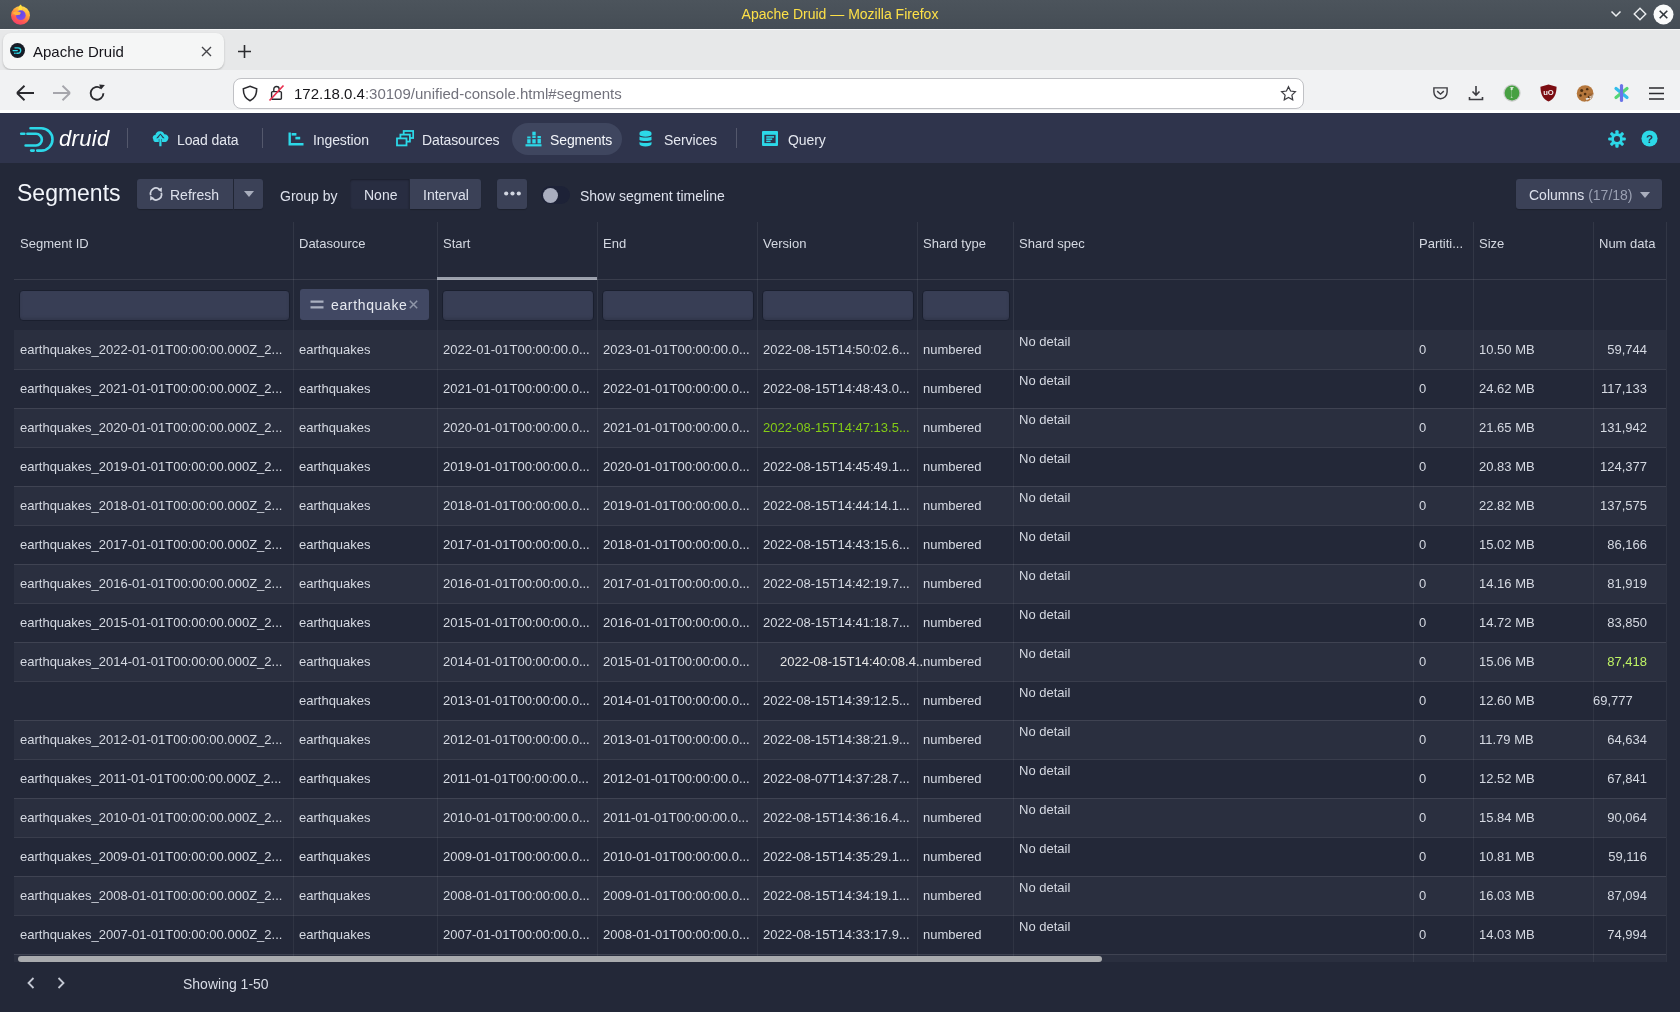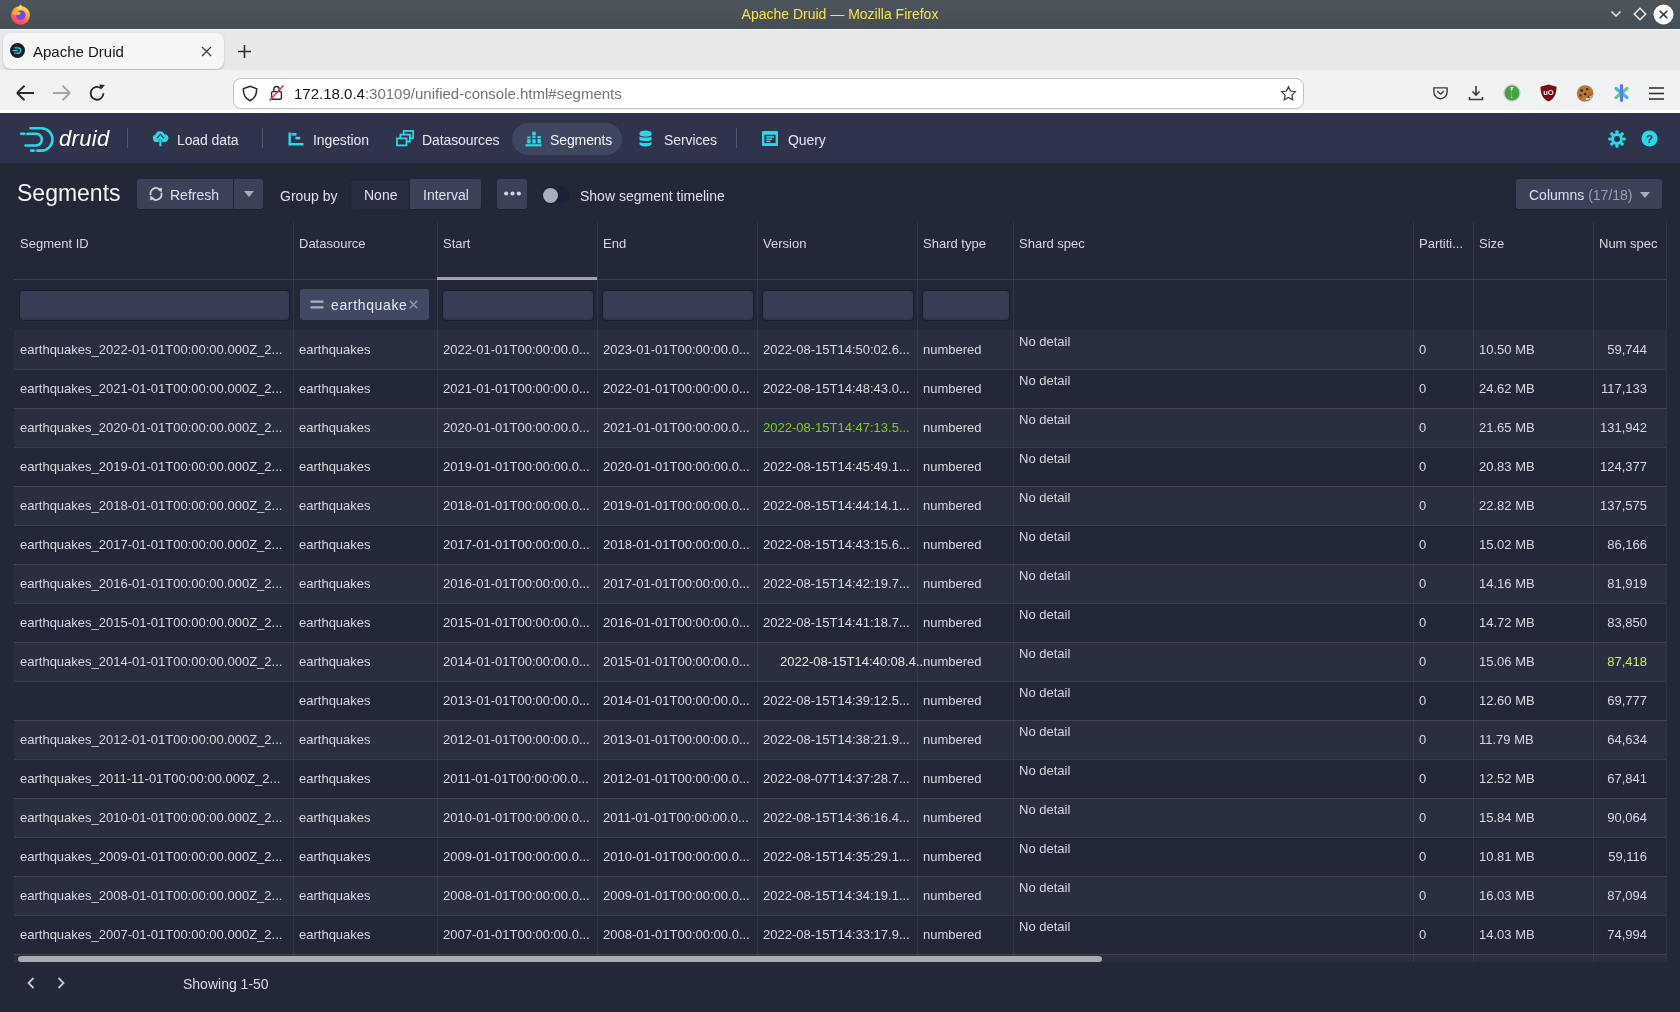--- a/index.html
+++ b/index.html
@@ -248,21 +248,21 @@
   </svg>
 <div class="tx" style="left:20px;top:236px;font-size:13px;color:#d5d9e2">Segment ID</div>
 <div class="tx" style="left:299px;top:236px;font-size:13px;color:#d5d9e2">Datasource</div>
 <div class="tx" style="left:443px;top:236px;font-size:13px;color:#d5d9e2">Start</div>
 <div class="tx" style="left:603px;top:236px;font-size:13px;color:#d5d9e2">End</div>
 <div class="tx" style="left:763px;top:236px;font-size:13px;color:#d5d9e2">Version</div>
 <div class="tx" style="left:923px;top:236px;font-size:13px;color:#d5d9e2">Shard type</div>
 <div class="tx" style="left:1019px;top:236px;font-size:13px;color:#d5d9e2">Shard spec</div>
 <div class="tx" style="left:1419px;top:236px;font-size:13px;color:#d5d9e2">Partiti...</div>
 <div class="tx" style="left:1479px;top:236px;font-size:13px;color:#d5d9e2">Size</div>
-<div class="tx" style="left:1599px;top:236px;font-size:13px;color:#d5d9e2">Num spec</div>
+<div class="tx" style="left:1599px;top:236px;font-size:13px;color:#d5d9e2">Num data</div>
 <div style="left:293px;top:222px;width:1px;height:108px;background:rgba(255,255,255,.07)"></div>
 <div style="left:437px;top:222px;width:1px;height:108px;background:rgba(255,255,255,.07)"></div>
 <div style="left:597px;top:222px;width:1px;height:108px;background:rgba(255,255,255,.07)"></div>
 <div style="left:757px;top:222px;width:1px;height:108px;background:rgba(255,255,255,.07)"></div>
 <div style="left:917px;top:222px;width:1px;height:108px;background:rgba(255,255,255,.07)"></div>
 <div style="left:1013px;top:222px;width:1px;height:108px;background:rgba(255,255,255,.07)"></div>
 <div style="left:1413px;top:222px;width:1px;height:108px;background:rgba(255,255,255,.07)"></div>
 <div style="left:1473px;top:222px;width:1px;height:108px;background:rgba(255,255,255,.07)"></div>
 <div style="left:1593px;top:222px;width:1px;height:108px;background:rgba(255,255,255,.07)"></div>
 <div style="left:1666px;top:222px;width:1px;height:108px;background:rgba(255,255,255,.07)"></div>
@@ -387,35 +387,35 @@
 <div style="position:absolute;height:39px;line-height:39px;font-size:13px;color:#bef264;padding-left:6px;white-space:nowrap;overflow:hidden;left:1593px;top:312px;width:73px;text-align:right;padding-right:19px;padding-left:0">87,418</div>
 <div style="position:absolute;left:14px;top:351px;width:1652px;height:1px;background:rgba(255,255,255,.10)"></div>
 <div style="position:absolute;height:39px;line-height:39px;font-size:13px;color:#d5d9e2;padding-left:6px;white-space:nowrap;overflow:hidden;left:293px;top:351px;width:144px">earthquakes</div>
 <div style="position:absolute;height:39px;line-height:39px;font-size:13px;color:#d5d9e2;padding-left:6px;white-space:nowrap;overflow:hidden;left:437px;top:351px;width:160px">2013-01-01T00:00:00.0...</div>
 <div style="position:absolute;height:39px;line-height:39px;font-size:13px;color:#d5d9e2;padding-left:6px;white-space:nowrap;overflow:hidden;left:597px;top:351px;width:160px">2014-01-01T00:00:00.0...</div>
 <div style="position:absolute;height:39px;line-height:39px;font-size:13px;color:#d5d9e2;padding-left:6px;white-space:nowrap;overflow:hidden;left:757px;top:351px;width:160px">2022-08-15T14:39:12.5...</div>
 <div style="position:absolute;height:39px;line-height:39px;font-size:13px;color:#d5d9e2;padding-left:6px;white-space:nowrap;overflow:hidden;left:917px;top:351px;width:96px">numbered</div>
 <div style="position:absolute;height:39px;line-height:39px;font-size:13px;color:#d5d9e2;padding-left:6px;white-space:nowrap;overflow:hidden;left:1013px;top:351px;width:400px;line-height:normal;padding-top:4px">No detail</div>
 <div style="position:absolute;height:39px;line-height:39px;font-size:13px;color:#d5d9e2;padding-left:6px;white-space:nowrap;overflow:hidden;left:1413px;top:351px;width:60px">0</div>
 <div style="position:absolute;height:39px;line-height:39px;font-size:13px;color:#d5d9e2;padding-left:6px;white-space:nowrap;overflow:hidden;left:1473px;top:351px;width:120px">12.60 MB</div>
-<div style="position:absolute;height:39px;line-height:39px;font-size:13px;color:#d5d9e2;padding-left:6px;white-space:nowrap;overflow:hidden;left:1593px;top:351px;width:73px;text-align:right;padding-right:19px;padding-left:0">69,777</div>
+<div style="position:absolute;height:39px;line-height:39px;font-size:13px;color:#d5d9e2;padding-left:6px;white-space:nowrap;overflow:hidden;left:1593px;top:351px;width:73px;padding-right:19px;padding-left:0">69,777</div>
 <div style="position:absolute;left:14px;top:390px;width:1652px;height:1px;background:rgba(255,255,255,.10)"></div>
 <div style="position:absolute;left:14px;top:390px;width:1652px;height:39px;background:rgba(255,255,255,.035)"></div>
 <div style="position:absolute;height:39px;line-height:39px;font-size:13px;color:#d5d9e2;padding-left:6px;white-space:nowrap;overflow:hidden;left:14px;top:390px;width:279px">earthquakes_2012-01-01T00:00:00.000Z_2...</div>
 <div style="position:absolute;height:39px;line-height:39px;font-size:13px;color:#d5d9e2;padding-left:6px;white-space:nowrap;overflow:hidden;left:293px;top:390px;width:144px">earthquakes</div>
 <div style="position:absolute;height:39px;line-height:39px;font-size:13px;color:#d5d9e2;padding-left:6px;white-space:nowrap;overflow:hidden;left:437px;top:390px;width:160px">2012-01-01T00:00:00.0...</div>
 <div style="position:absolute;height:39px;line-height:39px;font-size:13px;color:#d5d9e2;padding-left:6px;white-space:nowrap;overflow:hidden;left:597px;top:390px;width:160px">2013-01-01T00:00:00.0...</div>
 <div style="position:absolute;height:39px;line-height:39px;font-size:13px;color:#d5d9e2;padding-left:6px;white-space:nowrap;overflow:hidden;left:757px;top:390px;width:160px">2022-08-15T14:38:21.9...</div>
 <div style="position:absolute;height:39px;line-height:39px;font-size:13px;color:#d5d9e2;padding-left:6px;white-space:nowrap;overflow:hidden;left:917px;top:390px;width:96px">numbered</div>
 <div style="position:absolute;height:39px;line-height:39px;font-size:13px;color:#d5d9e2;padding-left:6px;white-space:nowrap;overflow:hidden;left:1013px;top:390px;width:400px;line-height:normal;padding-top:4px">No detail</div>
 <div style="position:absolute;height:39px;line-height:39px;font-size:13px;color:#d5d9e2;padding-left:6px;white-space:nowrap;overflow:hidden;left:1413px;top:390px;width:60px">0</div>
 <div style="position:absolute;height:39px;line-height:39px;font-size:13px;color:#d5d9e2;padding-left:6px;white-space:nowrap;overflow:hidden;left:1473px;top:390px;width:120px">11.79 MB</div>
 <div style="position:absolute;height:39px;line-height:39px;font-size:13px;color:#d5d9e2;padding-left:6px;white-space:nowrap;overflow:hidden;left:1593px;top:390px;width:73px;text-align:right;padding-right:19px;padding-left:0">64,634</div>
 <div style="position:absolute;left:14px;top:429px;width:1652px;height:1px;background:rgba(255,255,255,.10)"></div>
-<div style="position:absolute;height:39px;line-height:39px;font-size:13px;color:#d5d9e2;padding-left:6px;white-space:nowrap;overflow:hidden;left:14px;top:429px;width:279px">earthquakes_2011-11-01T00:00:00.000Z_2...</div>
+<div style="position:absolute;height:39px;line-height:39px;font-size:13px;color:#d5d9e2;padding-left:6px;white-space:nowrap;overflow:hidden;left:14px;top:429px;width:279px">earthquakes_2011-01-01T00:00:00.000Z_2...</div>
 <div style="position:absolute;height:39px;line-height:39px;font-size:13px;color:#d5d9e2;padding-left:6px;white-space:nowrap;overflow:hidden;left:293px;top:429px;width:144px">earthquakes</div>
 <div style="position:absolute;height:39px;line-height:39px;font-size:13px;color:#d5d9e2;padding-left:6px;white-space:nowrap;overflow:hidden;left:437px;top:429px;width:160px">2011-01-01T00:00:00.0...</div>
 <div style="position:absolute;height:39px;line-height:39px;font-size:13px;color:#d5d9e2;padding-left:6px;white-space:nowrap;overflow:hidden;left:597px;top:429px;width:160px">2012-01-01T00:00:00.0...</div>
 <div style="position:absolute;height:39px;line-height:39px;font-size:13px;color:#d5d9e2;padding-left:6px;white-space:nowrap;overflow:hidden;left:757px;top:429px;width:160px">2022-08-07T14:37:28.7...</div>
 <div style="position:absolute;height:39px;line-height:39px;font-size:13px;color:#d5d9e2;padding-left:6px;white-space:nowrap;overflow:hidden;left:917px;top:429px;width:96px">numbered</div>
 <div style="position:absolute;height:39px;line-height:39px;font-size:13px;color:#d5d9e2;padding-left:6px;white-space:nowrap;overflow:hidden;left:1013px;top:429px;width:400px;line-height:normal;padding-top:4px">No detail</div>
 <div style="position:absolute;height:39px;line-height:39px;font-size:13px;color:#d5d9e2;padding-left:6px;white-space:nowrap;overflow:hidden;left:1413px;top:429px;width:60px">0</div>
 <div style="position:absolute;height:39px;line-height:39px;font-size:13px;color:#d5d9e2;padding-left:6px;white-space:nowrap;overflow:hidden;left:1473px;top:429px;width:120px">12.52 MB</div>
 <div style="position:absolute;height:39px;line-height:39px;font-size:13px;color:#d5d9e2;padding-left:6px;white-space:nowrap;overflow:hidden;left:1593px;top:429px;width:73px;text-align:right;padding-right:19px;padding-left:0">67,841</div>
 <div style="position:absolute;left:14px;top:468px;width:1652px;height:1px;background:rgba(255,255,255,.10)"></div>

